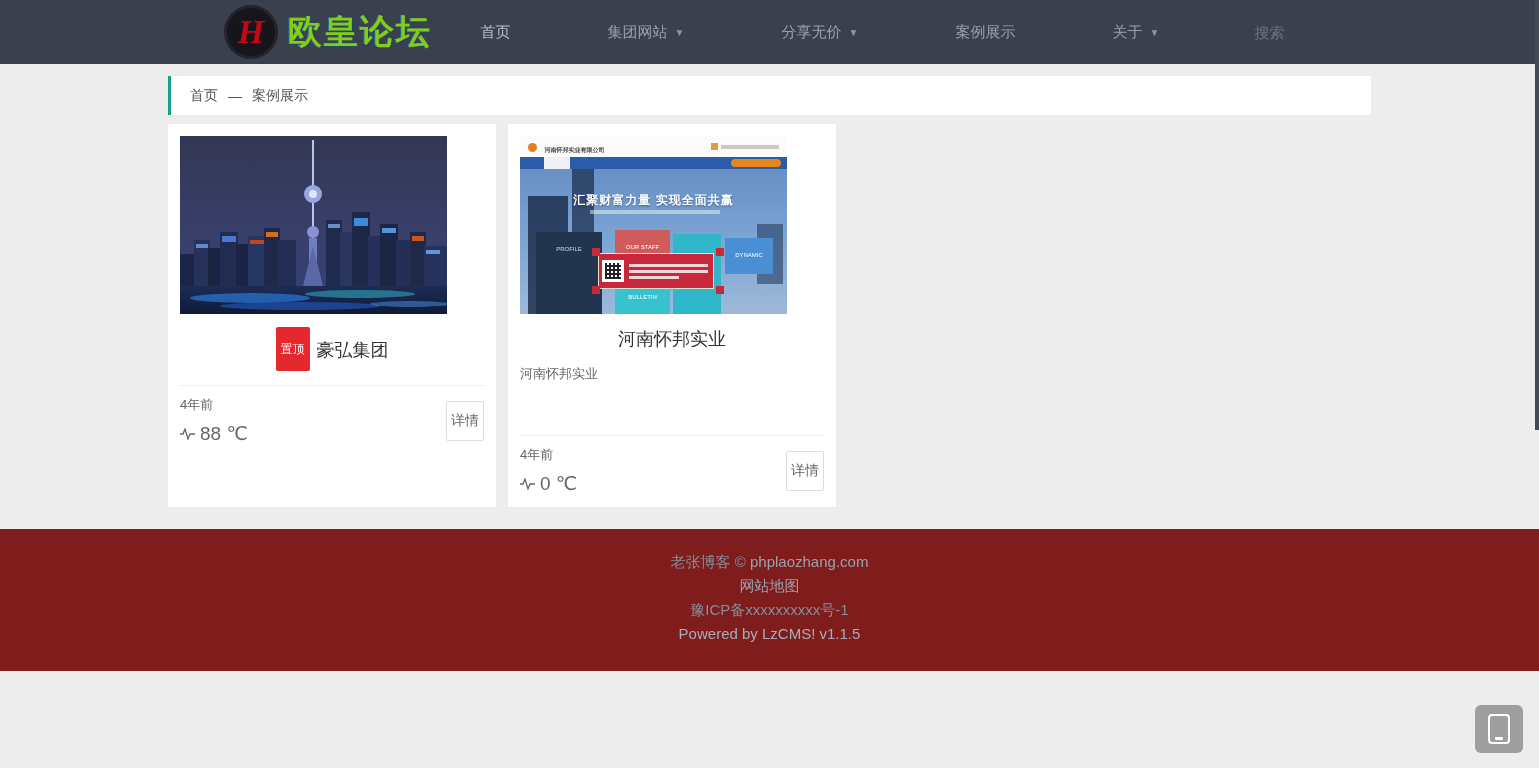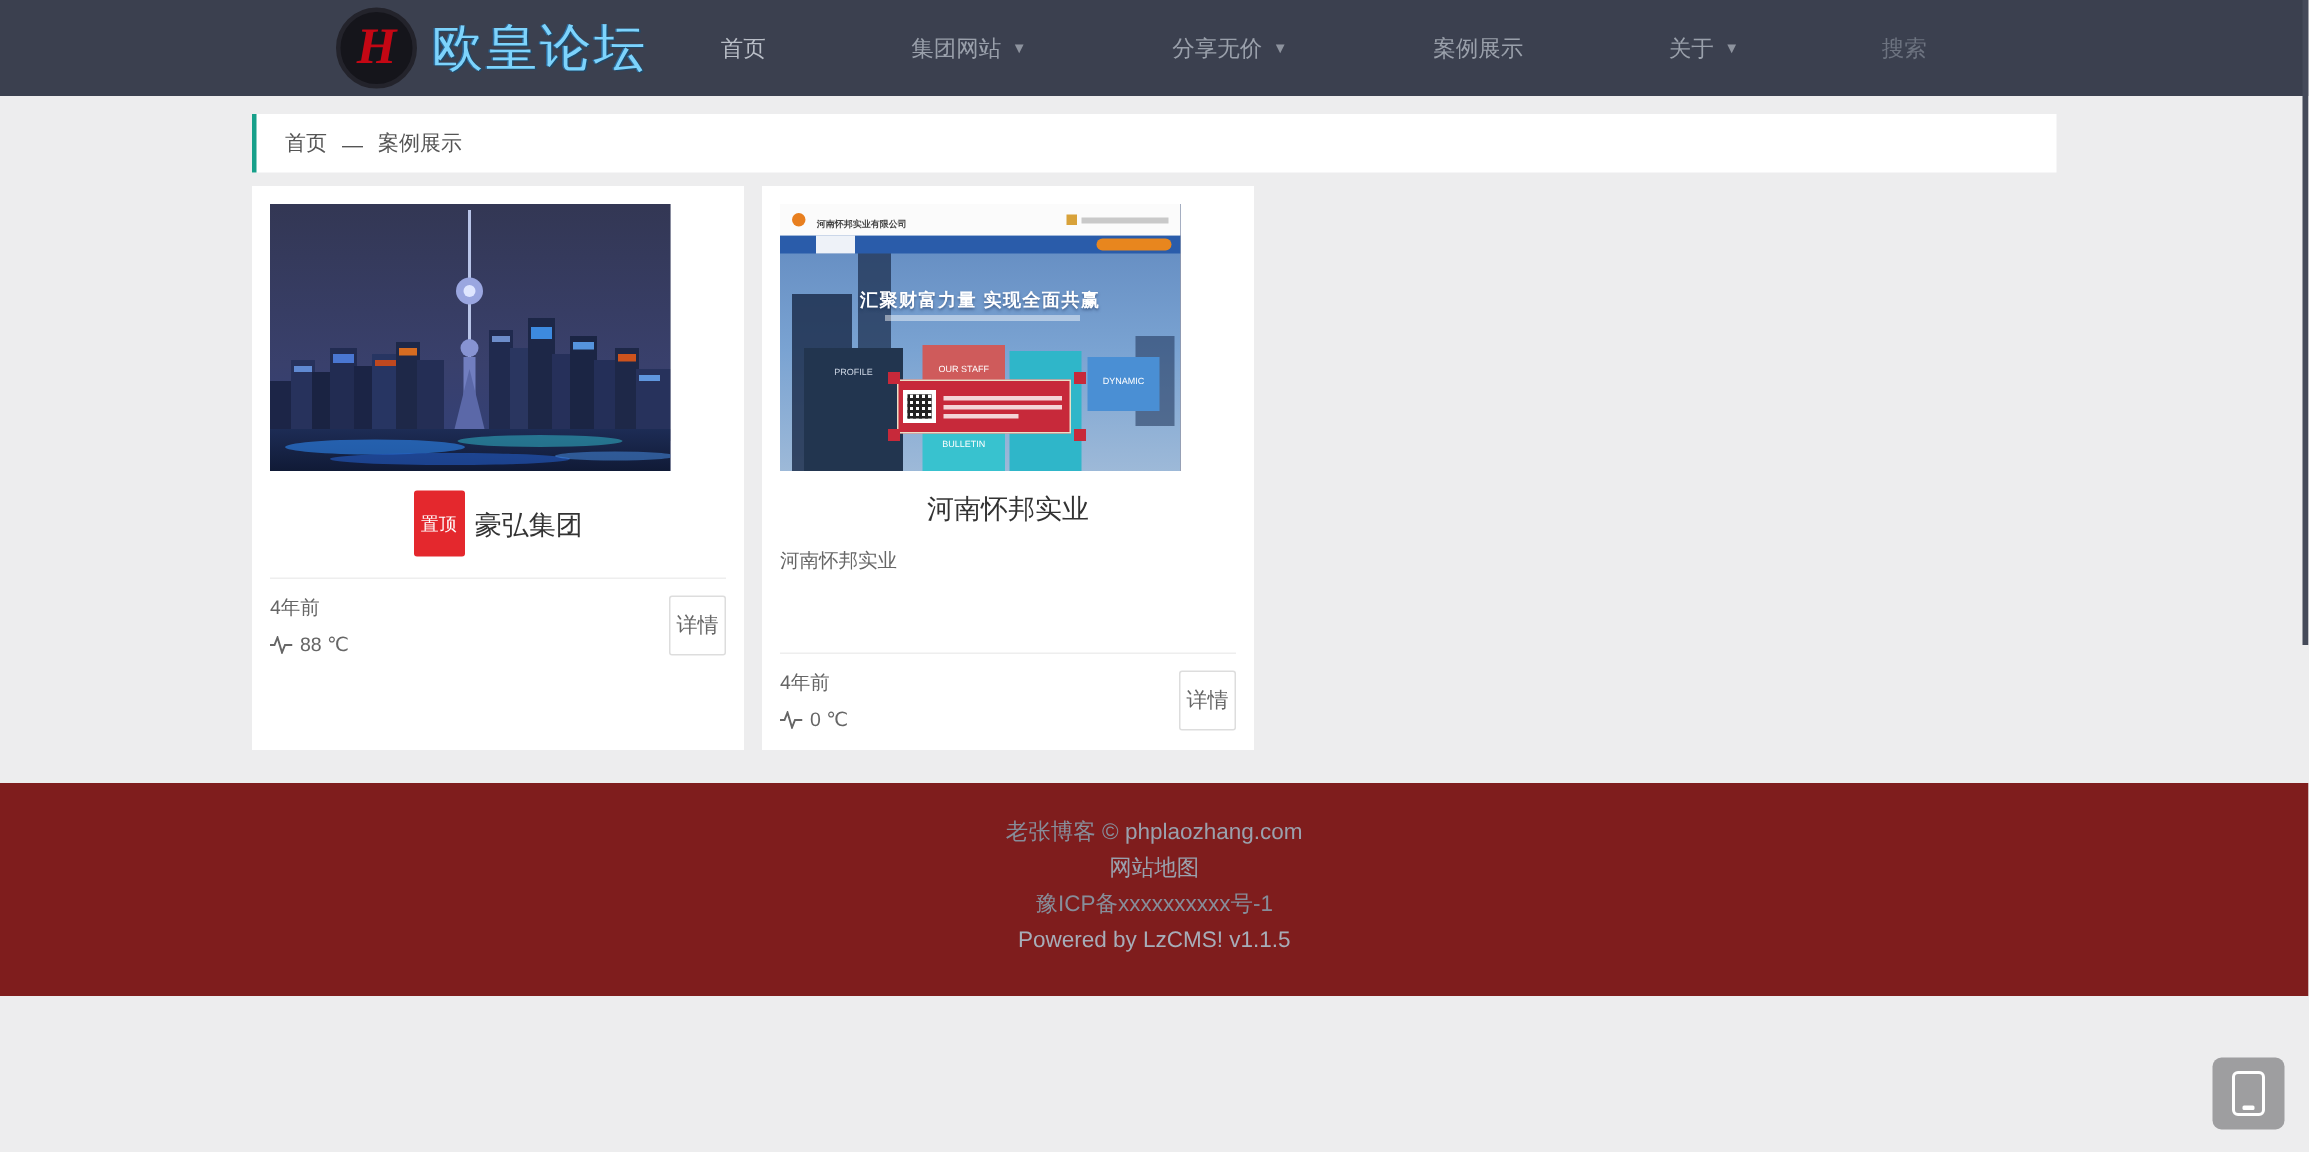--- a/index.html
+++ b/index.html
@@ -17,21 +17,21 @@
   .logo-circle {
     width:54px; height:54px; border-radius:50%; background:#15151b;
     display:flex; align-items:center; justify-content:center;
     border:3px solid #23232b; position:relative;
   }
   .logo-letter {
     color:#c40714; font-weight:bold; font-size:34px;
     font-family:"Liberation Serif","DejaVu Serif",serif; font-style:italic;
   }
   .logo-text {
-    margin-left:10px; font-size:34px; font-weight:normal; color:#7dd3fc;
+    margin-left:10px; font-size:34px; font-weight:bold; color:#84cc16;
     letter-spacing:2px; text-shadow:1px 1px 0 #1d4a6b, -1px 0 0 #2b6da0;
   }
   .nav-items { flex:1; display:flex; align-items:center; justify-content:space-around; }
   .nav-item {
     color:#9aa0ab; font-size:15px; cursor:pointer; display:flex;
     align-items:center; gap:7px; padding:6px 2px;
   }
   .nav-item.first { color:#b9bec7; }
   .caret { font-size:10px; color:#8d939e; }
   .nav-search {
@@ -58,21 +58,21 @@
     display:inline-block; background:#e4282d; color:#fff; font-size:12px;
     line-height:1; padding:16px 5px; border-radius:2px; vertical-align:3px; margin-right:7px;
   }
   .card-title { cursor:pointer; }
   .card-desc { font-size:13px; color:#666; min-height:70px; }
   .card-footer {
     border-top:1px solid #eee; padding:10px 0 12px;
     display:flex; justify-content:space-between; align-items:center;
   }
   .meta-time { font-size:13px; color:#666; margin-bottom:8px; }
-  .meta-heat { font-size:13px; color:#666; display:flex; align-items:center; gap:5px; }
+  .meta-heat { font-size:19px; color:#666; display:flex; align-items:center; gap:5px; }
   .detail-btn {
     background:#fff; border:1px solid #ddd; border-radius:2px; color:#666;
     font-size:14px; padding:10px 4px; cursor:pointer;
     font-family:"Liberation Sans",sans-serif;
   }
 
   
   .mini { position:absolute; inset:0; background:linear-gradient(180deg,#5e86bd 0%,#7aa3d2 55%,#9db9d8 100%); }
   .mini-header { position:absolute; top:0; left:0; right:0; height:21px; background:#fbfbfb; display:flex; align-items:center; padding:0 8px; justify-content:space-between; }
   .mini-logo-dot { width:9px; height:9px; border-radius:50%; background:#e87f1f; display:inline-block; margin-right:3px; }

